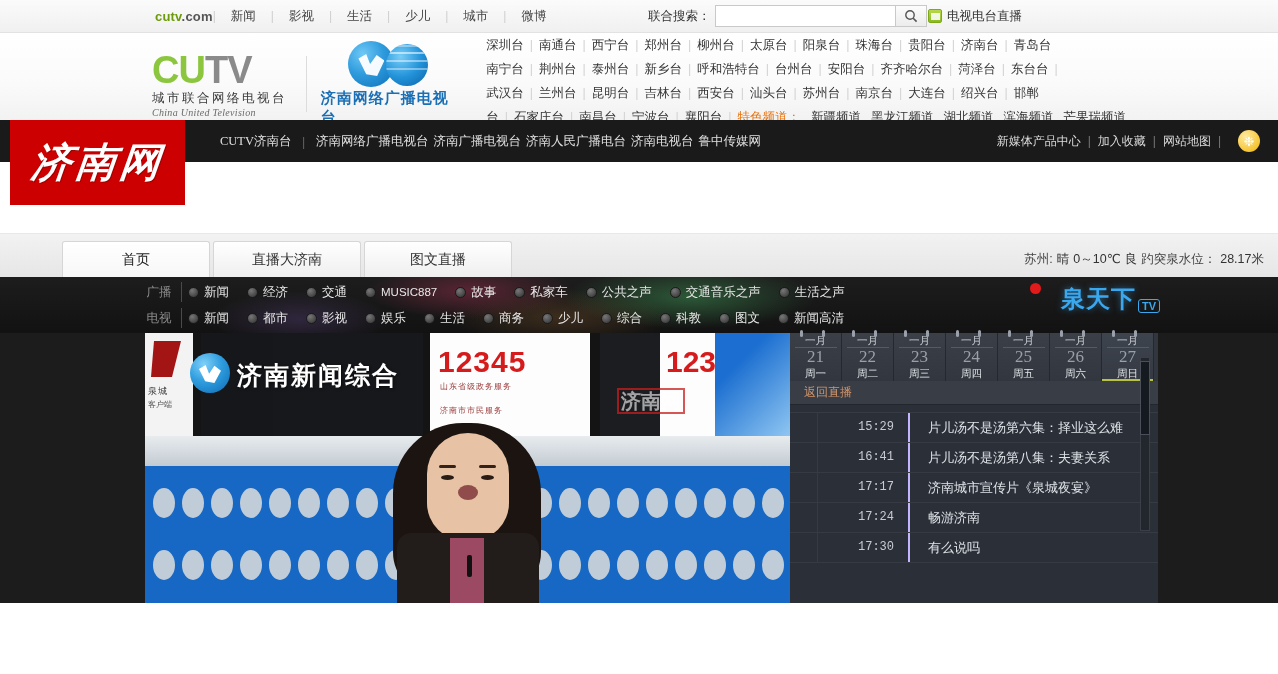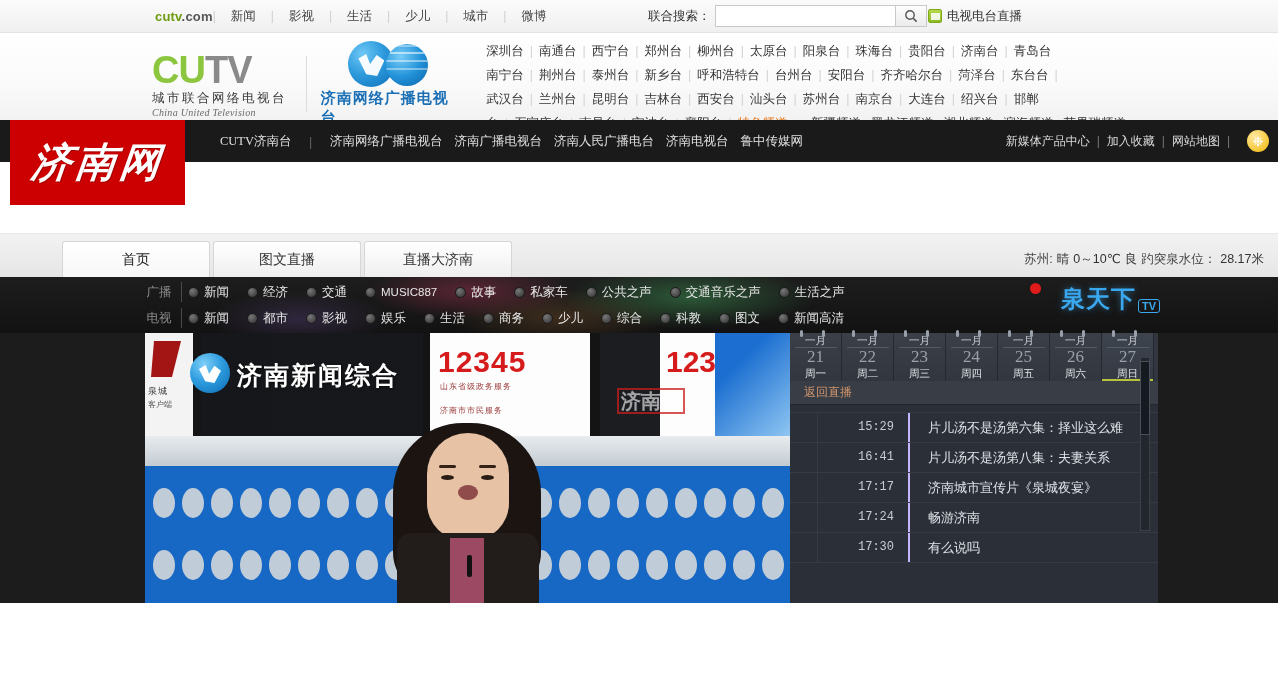--- a/index.html
+++ b/index.html
@@ -126,21 +126,21 @@
     background: radial-gradient(circle at 35% 30%, #78cdf7 0%, #2494da 50%, #0a62a8 100%);
     overflow:hidden;
   }
   .globe-b::before{
     content:""; position:absolute; left:-6px; top:8px; width:56px; height:2px; background:rgba(255,255,255,.55);
     box-shadow:0 8px 0 rgba(255,255,255,.45), 0 16px 0 rgba(255,255,255,.4), 0 -7px 0 rgba(255,255,255,.4);
   }
   .jn-logo-text { font-size: 15px; font-weight:bold; color:#1a6fb5; letter-spacing:1px; margin-top:2px;}
 
   .city-list {
-    margin-left: 18px; margin-top: 6px;
+    margin-left: 18px; 
     width: 810px;
     line-height: 24px;
     font-size: 12.5px;
   }
   .city-list a { color:#333; text-decoration:none; padding:0 6px; white-space:nowrap;}
   .city-list .sp { color:#d3d3d3; }
   .city-list .feat { color:#e8720c; padding:0 6px; }
   .city-list .feat-item { color:#333; padding:0 5px; }
 
   
@@ -164,26 +164,26 @@
     color:#fff; font-size: 40px; font-weight:bold;
     font-style: italic;
     letter-spacing: 4px;
     transform: skewX(-6deg);
     text-shadow: 1px 1px 0 rgba(0,0,0,.2);
   }
   .band-nav {
     margin-left: 220px;
     color:#ddd; font-size:12.5px;
     font-family:"Liberation Serif","DejaVu Serif",serif;
-    display:flex; align-items:flex-end; gap:12px;
+    display:flex; align-items:flex-end; gap:5px;
   }
   .band-nav .pipe { color:#8a8a8a; margin:0 6px;}
   .band-nav a { color:#e0e0e0; text-decoration:none; }
   .band-right {
-    position:absolute; right: 9px;
+    position:absolute; right: 18px;
     display:flex; align-items:center;
     color:#ddd; font-size:12px;
   }
   .band-right a { color:#ddd; text-decoration:none; }
   .band-right .pipe { color:#777; margin:0 7px; }
   .weibo {
     width:22px;height:22px;border-radius:50%;
     background: radial-gradient(circle at 35% 30%, #ffe9a0, #f2b705);
     display:inline-flex;align-items:center;justify-content:center;
     color:#fff; font-size:13px; font-weight:bold; margin-left:10px;
@@ -587,22 +587,22 @@
           <b>天下泉城</b>
           <b>客户端</b>
         </span>
     </div>
   </div>
 </div>
 
 <div class="tabsband">
   <div class="tabs">
     <div class="tab active">首页</div>
+    <div class="tab">直播大济南</div>
     <div class="tab">图文直播</div>
-    <div class="tab">直播大济南</div>
   </div>
   <div class="weather">
     <span>苏州:</span>
     <span class="v">晴</span>
     <span class="v">0～10℃</span>
     <span class="v">良</span>
     <span>趵突泉水位：</span>
     <span class="v">28.17米</span>
   </div>
 </div>

